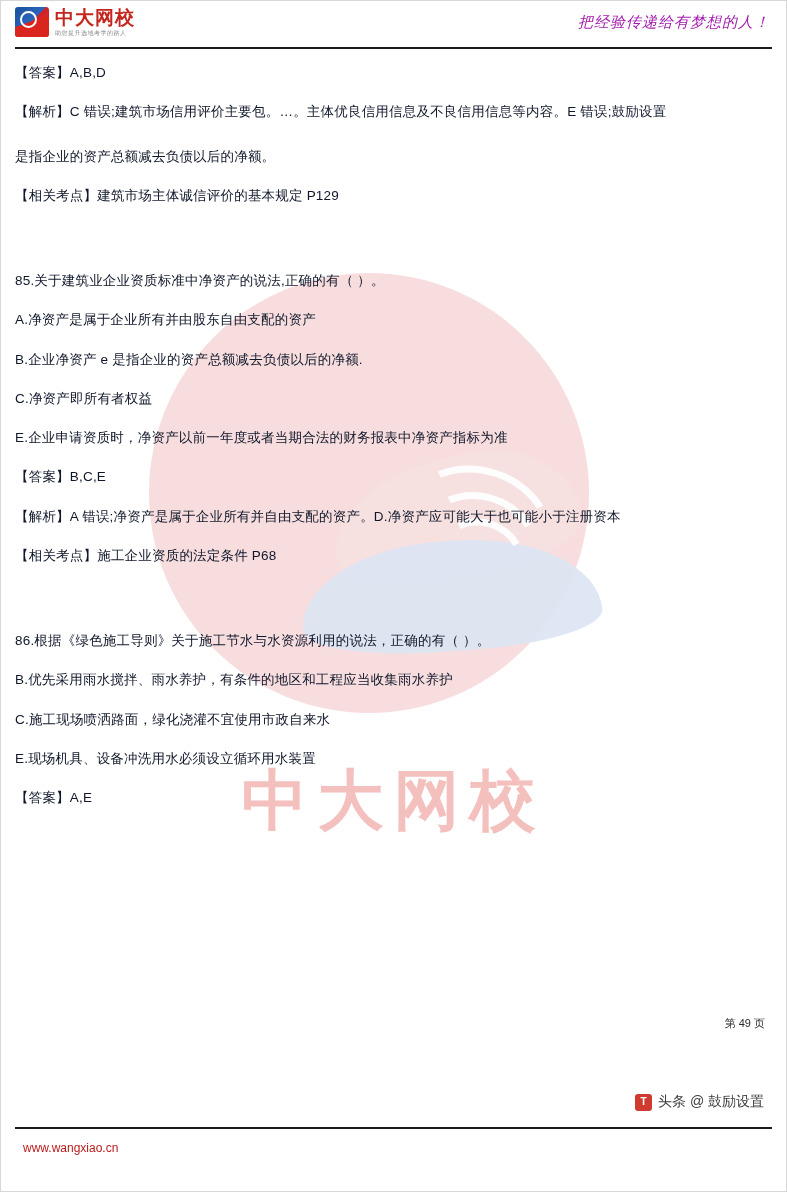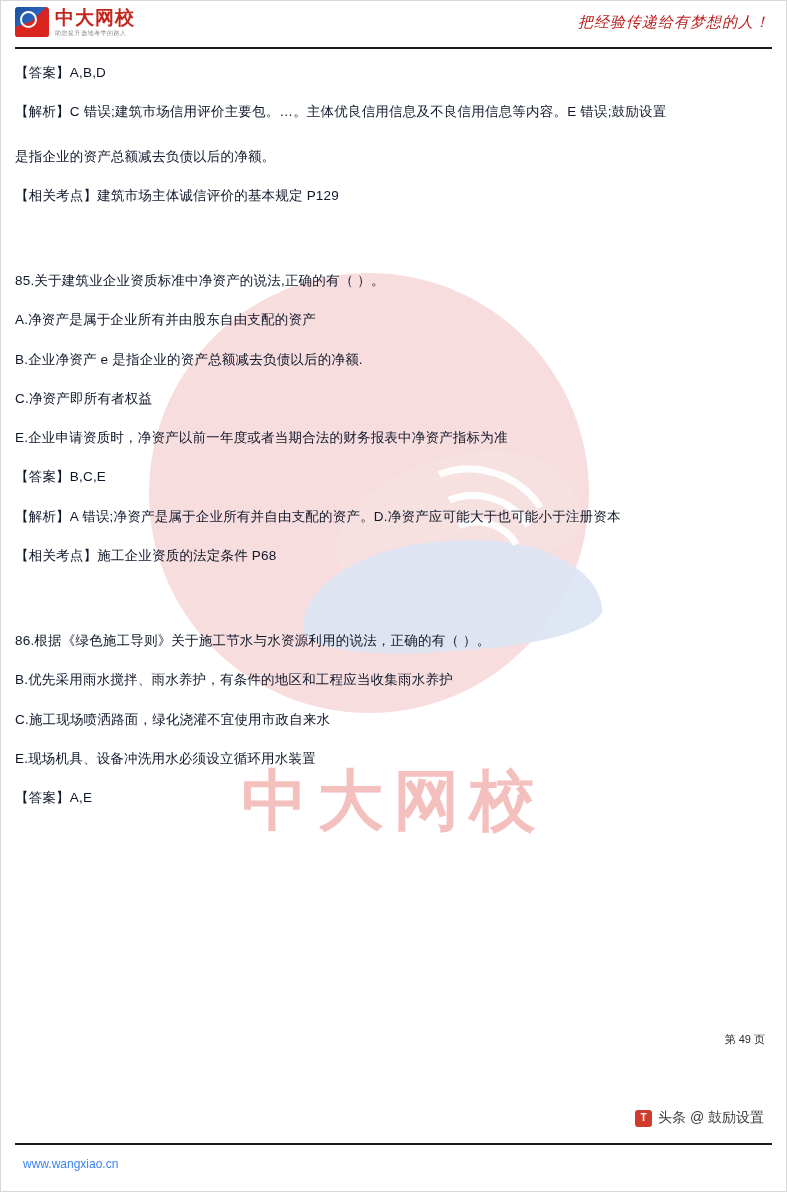--- a/index.html
+++ b/index.html
@@ -136,21 +136,21 @@
     font-family: "Liberation Serif", serif;
   }
   .logo-sub {
     font-size: 6px;
     color: #888;
     letter-spacing: 0.5px;
     margin-top: 3px;
   }
   .slogan {
     font-size: 15px;
-    color: #b91c1c;
+    color: #a21caf;
     font-family: "Liberation Serif", serif;
     font-style: italic;
     letter-spacing: 1px;
     padding-top: 6px;
     white-space: nowrap;
   }
   .hdr-rule {
     position: relative;
     z-index: 2;
     margin: 2px 14px 0 14px;
@@ -172,32 +172,32 @@
     white-space: pre-wrap;
   }
   .ln.wrap2 { margin-bottom: 24px; }
   .gap-lg { height: 46px; }
 
   
   .footer {
     position: absolute;
     left: 0; right: 0; bottom: 0;
     z-index: 3;
-    height: 48px;
+    height: 64px;
   }
   .footer-rule {
     position: absolute;
     left: 14px; right: 14px; top: 0;
     border-top: 2px solid #1a1a1a;
   }
   .footer-url {
     position: absolute;
     left: 22px; top: 14px;
     font-size: 12px;
-    color: #3b82f6;
+    color: #b91c1c;
   }
   .toutiao {
     position: absolute;
     right: 22px;
     top: -34px;
     display: flex;
     align-items: center;
     gap: 6px;
     font-size: 14px;
     color: #3b3b3b;

